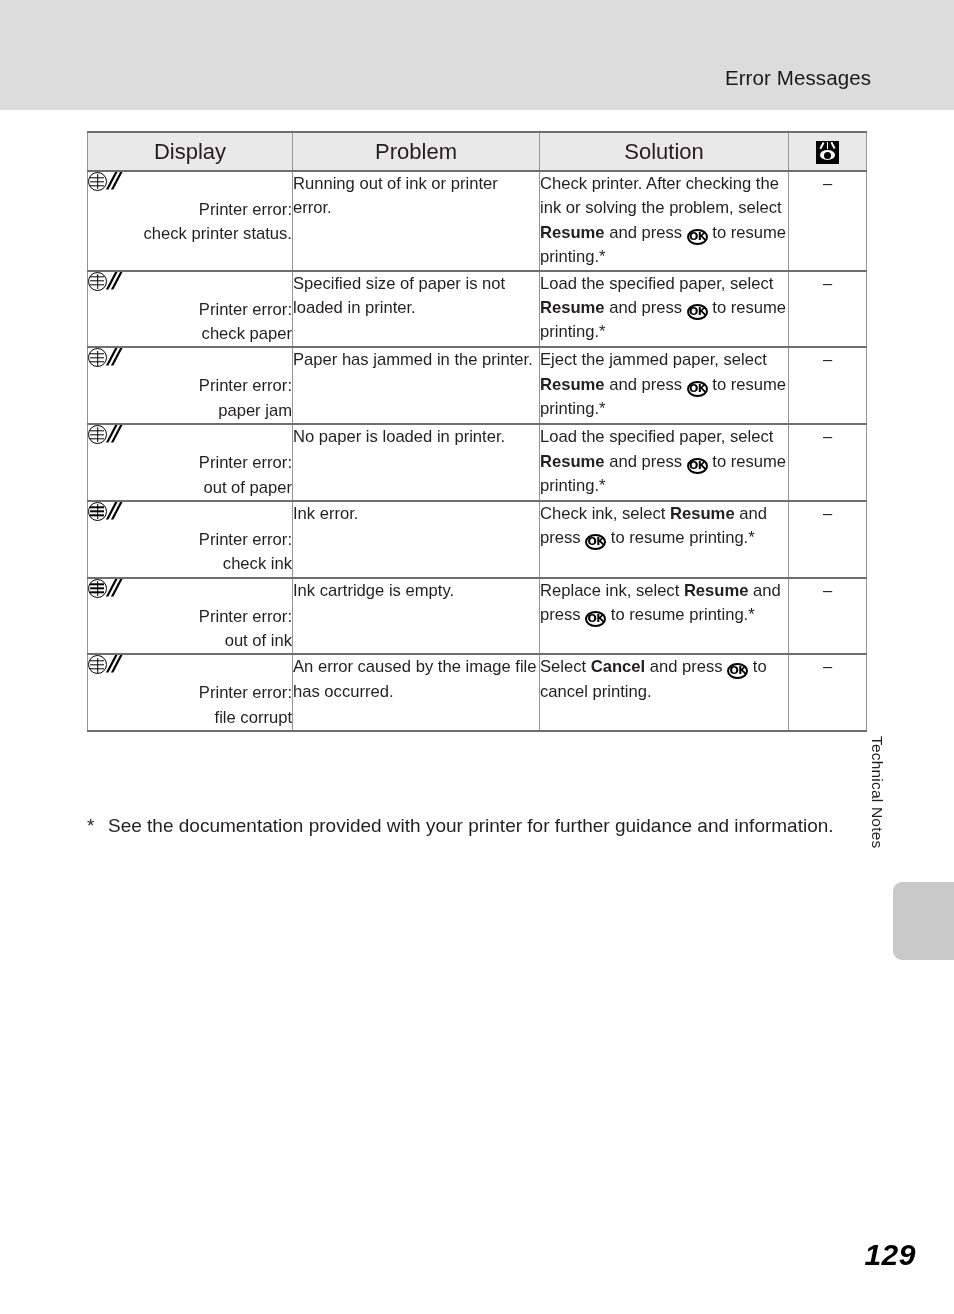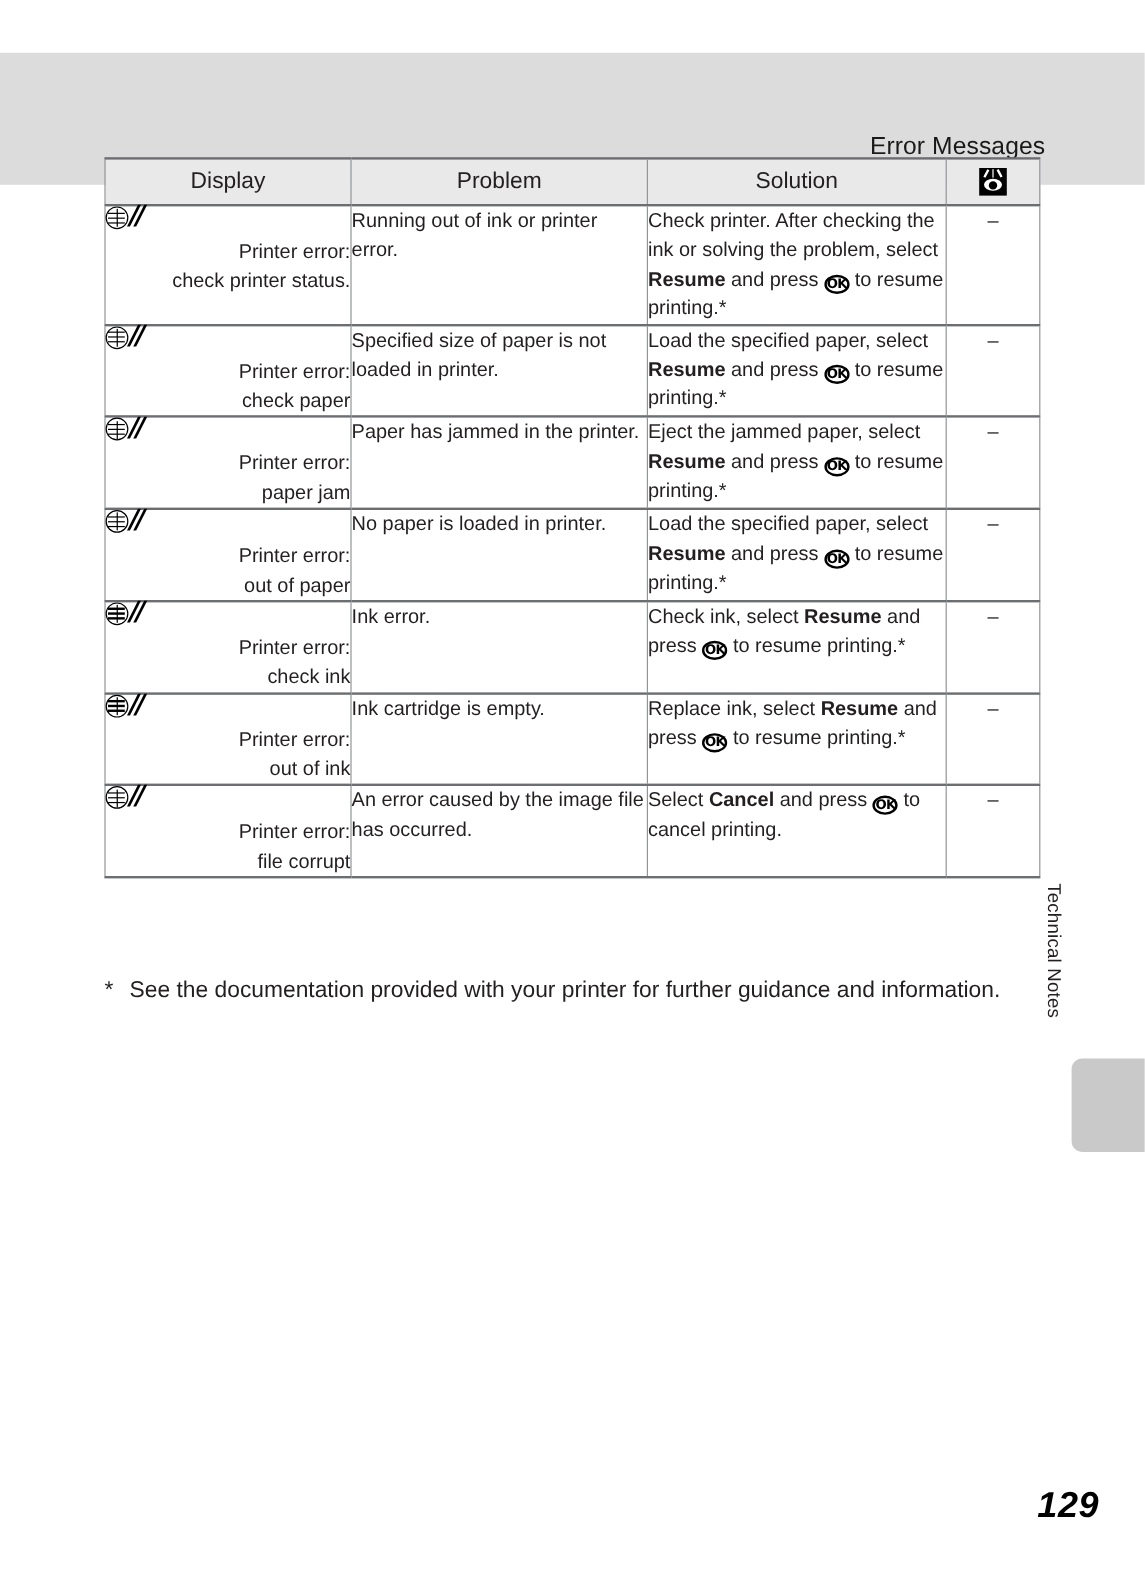--- a/index.html
+++ b/index.html
@@ -17,21 +17,20 @@
   }
 
   
   .header-band {
     position: absolute;
     left: 0;
     top: 0;
     width: 954px;
     height: 110px;
     background: #dcdcdc;
-    margin-top: 44px;
   }
   .header-title {
     position: absolute;
     right: 83px;
     top: 66px;
     font-size: 20.5px;
     letter-spacing: 0.1px;
     color: #1a1a1a;
     white-space: nowrap;
   }
@@ -61,21 +60,21 @@
     border-right: 1.6px solid #939598;
     padding: 0;
     vertical-align: top;
   }
   table.msg thead th {
     background: #e9e9e9;
     text-align: center;
     vertical-align: middle;
     height: 37px;
     font-weight: normal;
-    font-size: 19px;
+    font-size: 22px;
     color: #231f20;
   }
   table.msg tbody td {
     font-size: 16.6px;
     line-height: 1.47;
     color: #231f20;
   }
   td.cell-display {
     padding: 9px 12px 13px 6px;
     text-align: right;

